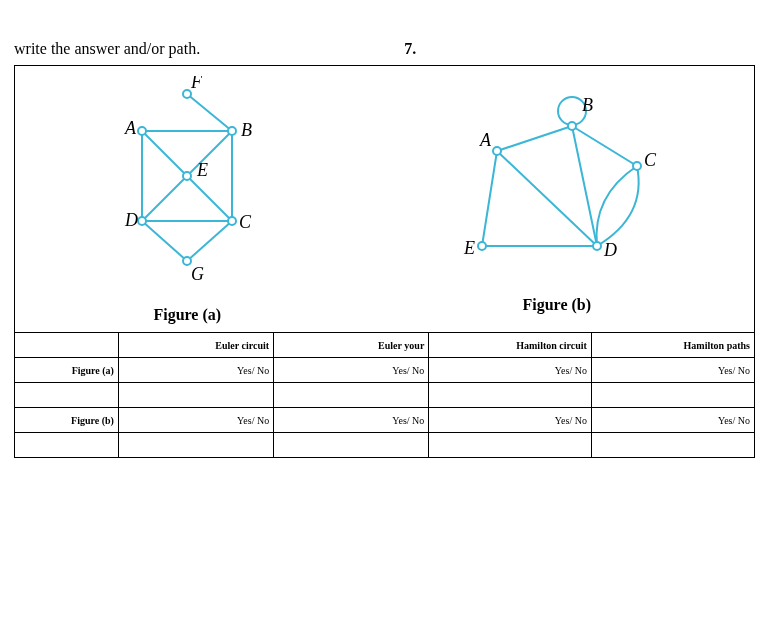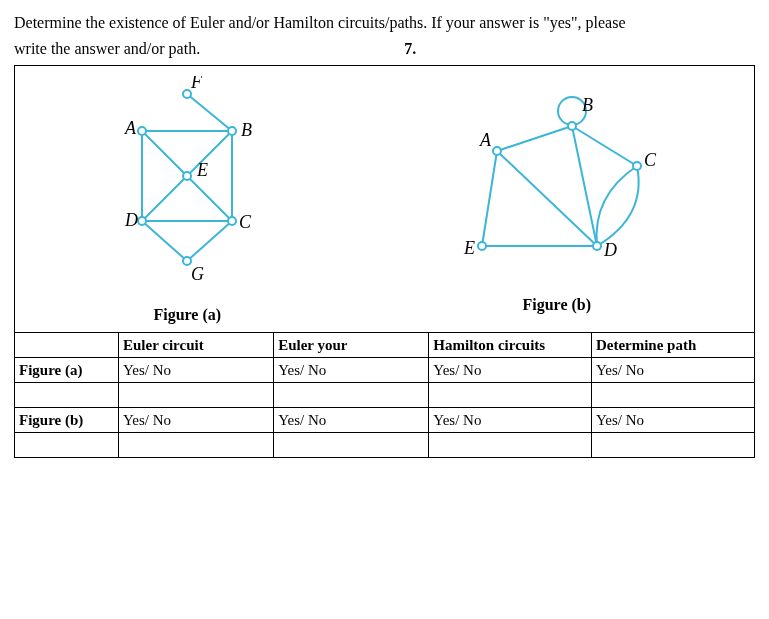--- a/index.html
+++ b/index.html
@@ -36,43 +36,43 @@
   .figure-caption {
     font-weight: bold;
     margin-top: 6px;
   }
   table.answer {
     border-collapse: collapse;
     width: 100%;
   }
   table.answer td, table.answer th {
     border: 1px solid #000;
-    text-align: left;
+    text-align: right;
     padding: 2px 4px;
-    font-size: 15px;
+    font-size: 10px;
     height: 20px;
     margin-left: 48px;
   }
   table.answer th {
     font-weight: bold;
   }
   .rowlabel {
     font-weight: bold;
     text-align: left;
     padding-left: 6px;
   }
   .no-left { border-left: none !important; }
   .no-right { border-right: none !important; }
   .no-bottom { border-bottom: none !important; }
 </style>
 </head>
 <body>
 
 <div class="instructions">
-  <span>Determine the existence of Euler and/or Hamilton circuits/paths. If your answer is "yes", please</span><br>
+  <br>
   <span>write the answer and/or path.</span>
   <span class="problem-number">7.</span>
 </div>
 
 <div class="figure-box">
 
   <div class="figures-area">
 
     <div class="figure-wrap">
       <svg width="180" height="220" viewBox="0 0 180 220">
@@ -162,22 +162,22 @@
     </div>
 
   </div>
 
   <table class="answer">
     <tbody>
         <tr>
       <th class="no-left" style="width:14%;"></th>
       <th style="width:21%;">Euler circuit</th>
       <th style="width:21%;">Euler your</th>
-      <th style="width:22%;">Hamilton circuits</th>
-      <th class="no-right" style="width:22%;">Determine path</th>
+      <th style="width:22%;">Hamilton circuit</th>
+      <th class="no-right" style="width:22%;">Hamilton paths</th>
     </tr>
     <tr>
       <td class="rowlabel no-left">Figure (a)</td>
       <td>Yes/ No</td>
       <td>Yes/ No</td>
       <td>Yes/ No</td>
       <td class="no-right">Yes/ No</td>
     </tr>
     <tr>
       <td class="no-left"></td>

